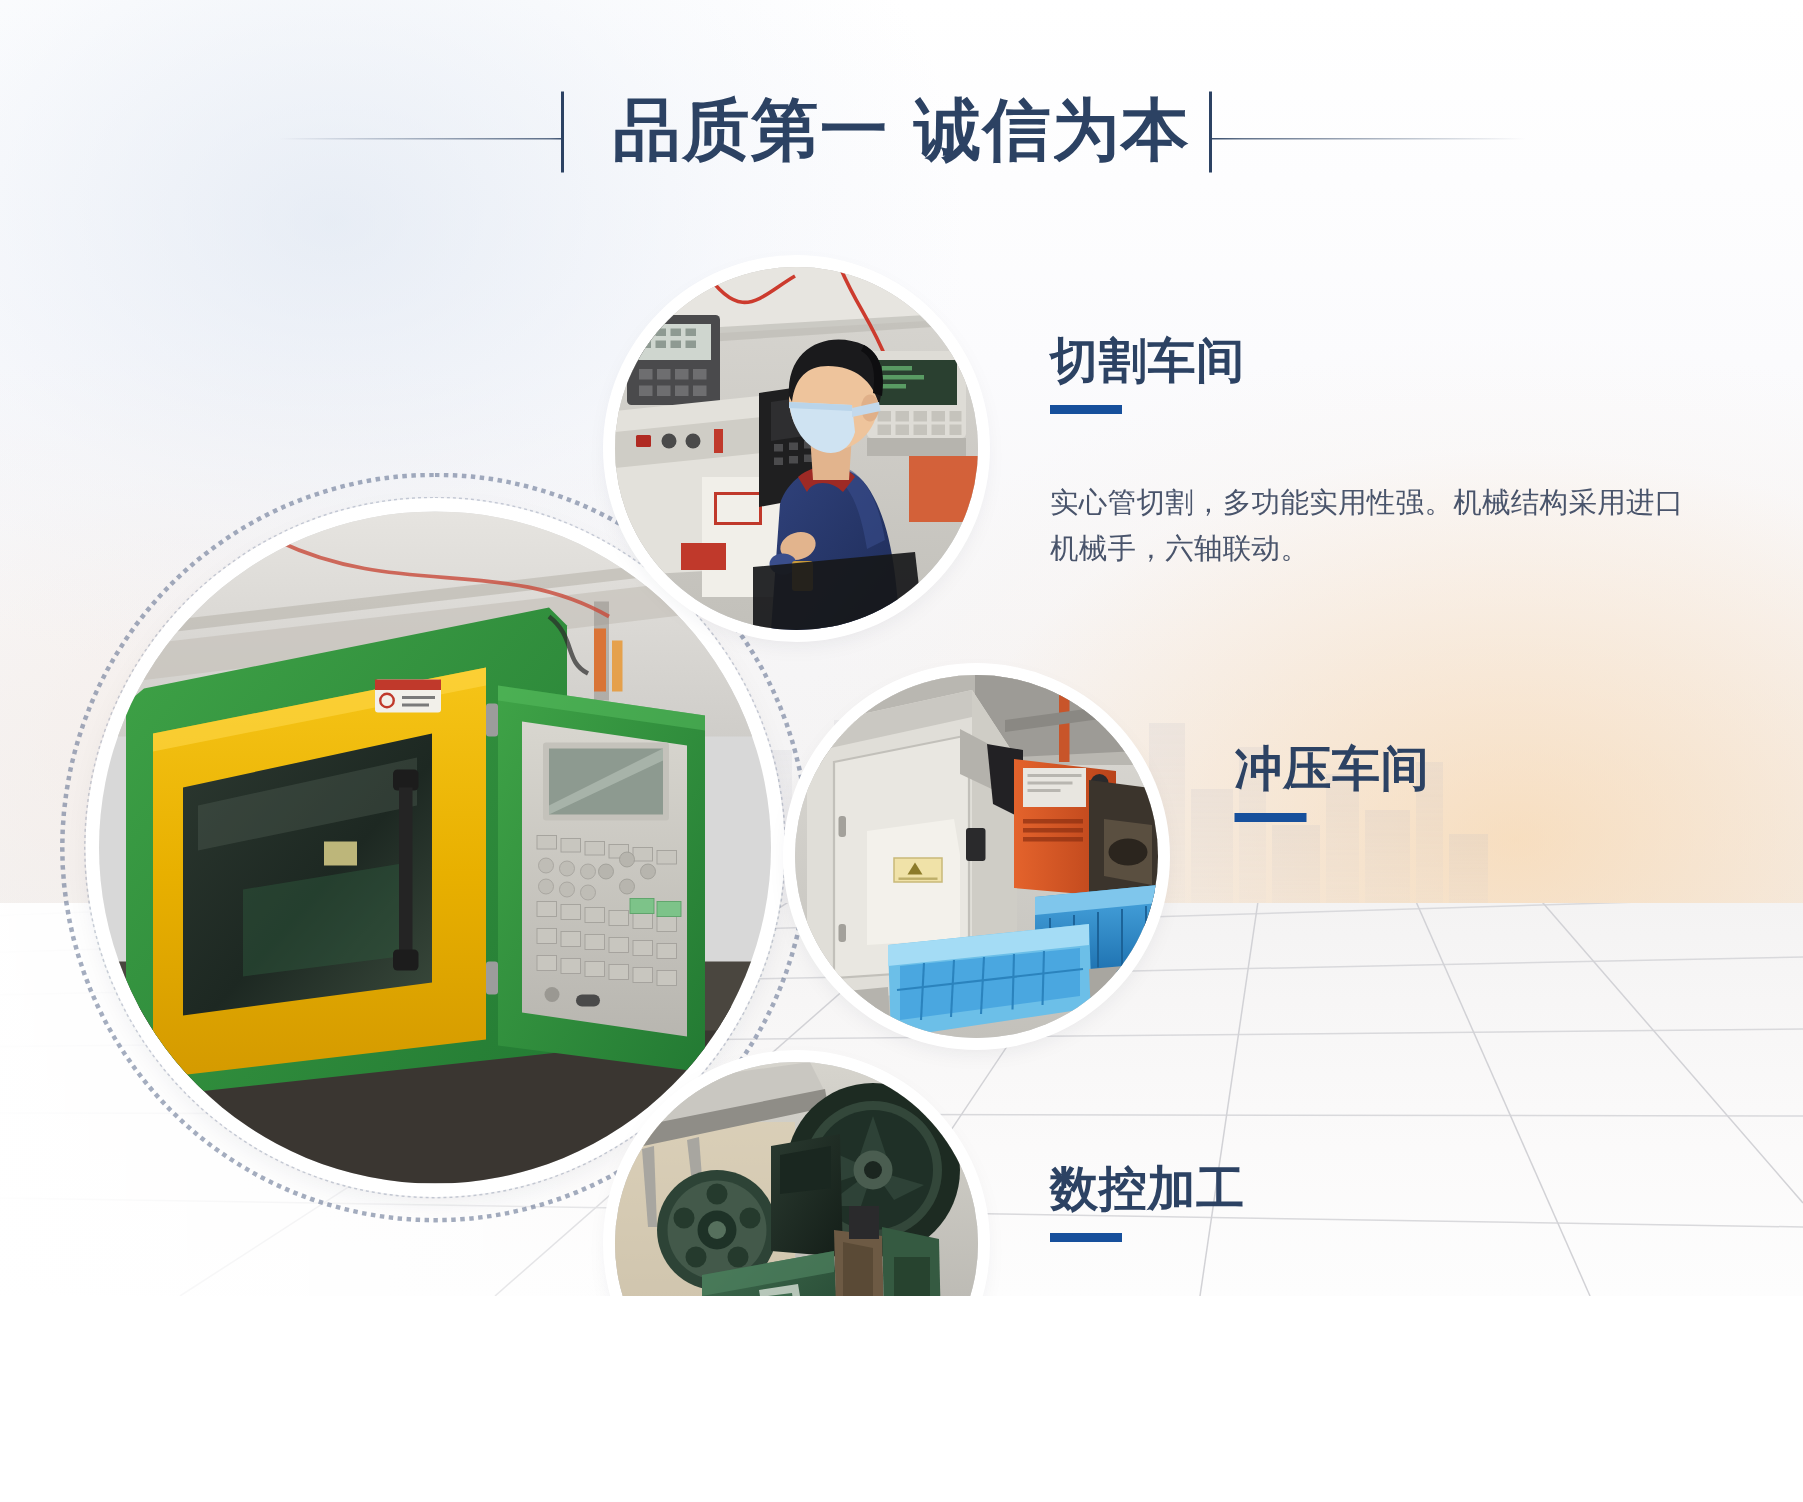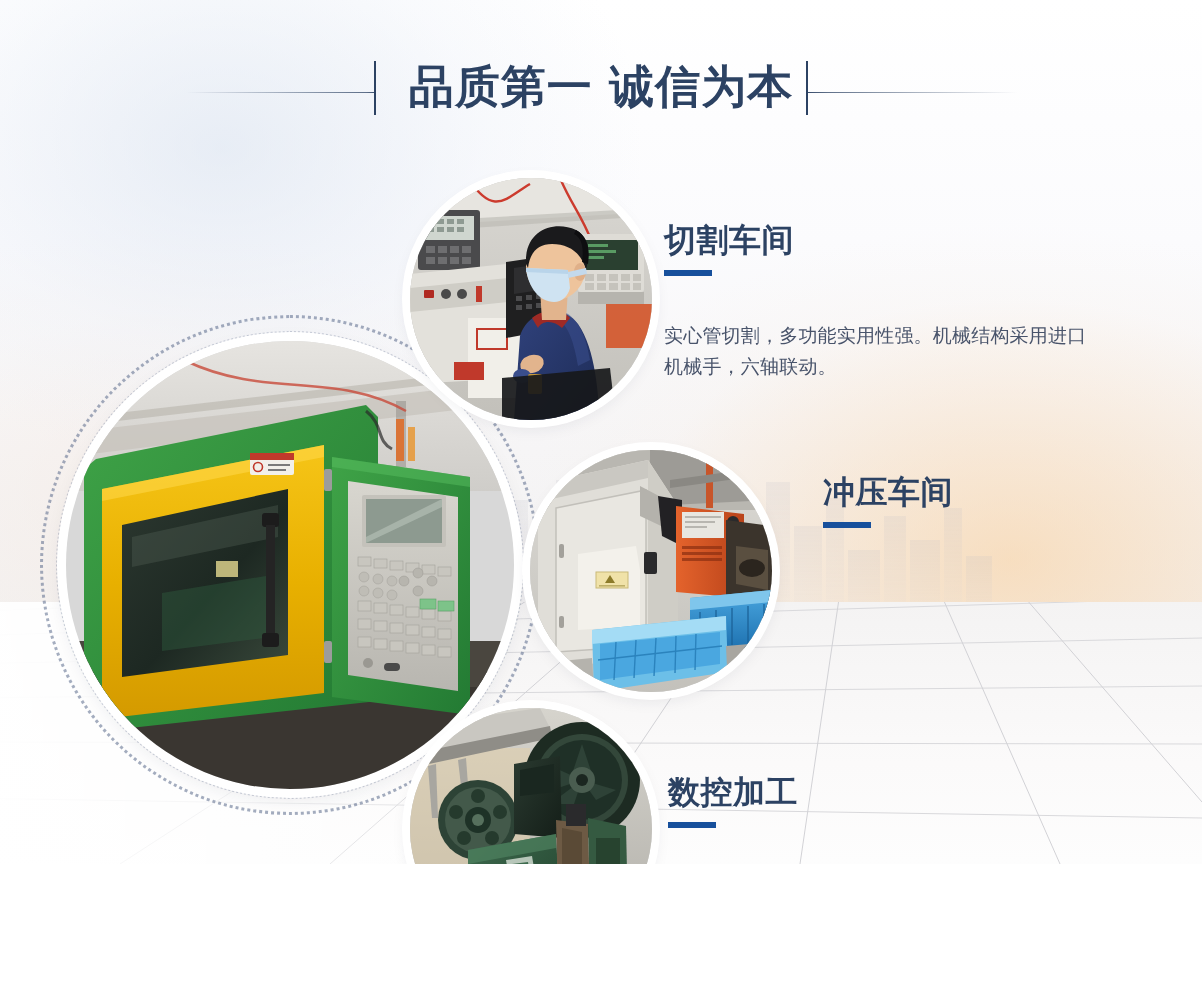--- a/index.html
+++ b/index.html
@@ -111,23 +111,23 @@
     overflow: hidden;
     box-shadow: 0 0 0 8px #ffffff, 0 5px 18px rgba(30,40,60,.13);
     background: #cfcfcf;
   }
   .c1 { left: 410px; top: 178px; width: 242px; height: 242px; }
   .c2 { left: 530px; top: 450px; width: 242px; height: 242px; }
   .c3 { left: 410px; top: 708px; width: 242px; height: 242px; }
 
   
   .block { position: absolute; }
-  .b1 { left: 664px; top: 220px; width: 430px; }
-  .b2 { left: 823px; top: 472px; width: 360px; }
-  .b3 { left: 668px; top: 772px; width: 400px; }
+  .b1 { left: 700px; top: 220px; width: 430px; }
+  .b2 { left: 823px; top: 492px; width: 360px; }
+  .b3 { left: 700px; top: 772px; width: 400px; }
 
   .block h2 {
     font-family: "DejaVu Sans", "Liberation Sans", sans-serif;
     font-size: 32px;
     font-weight: 700;
     color: #2c4263;
     line-height: 40px;
     letter-spacing: .5px;
   }
   .accent-bar {

